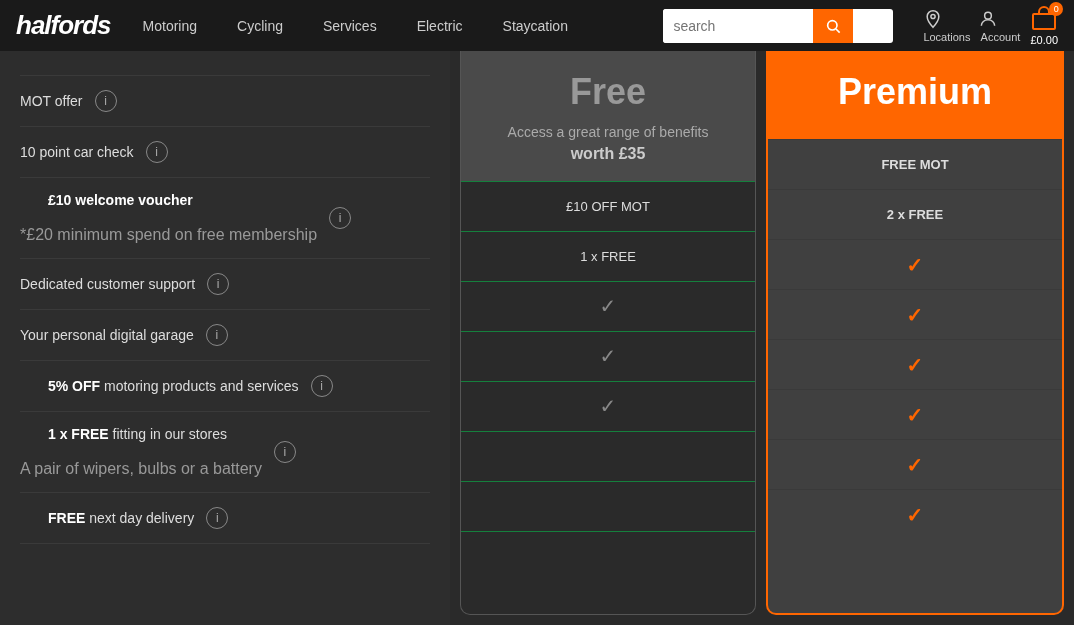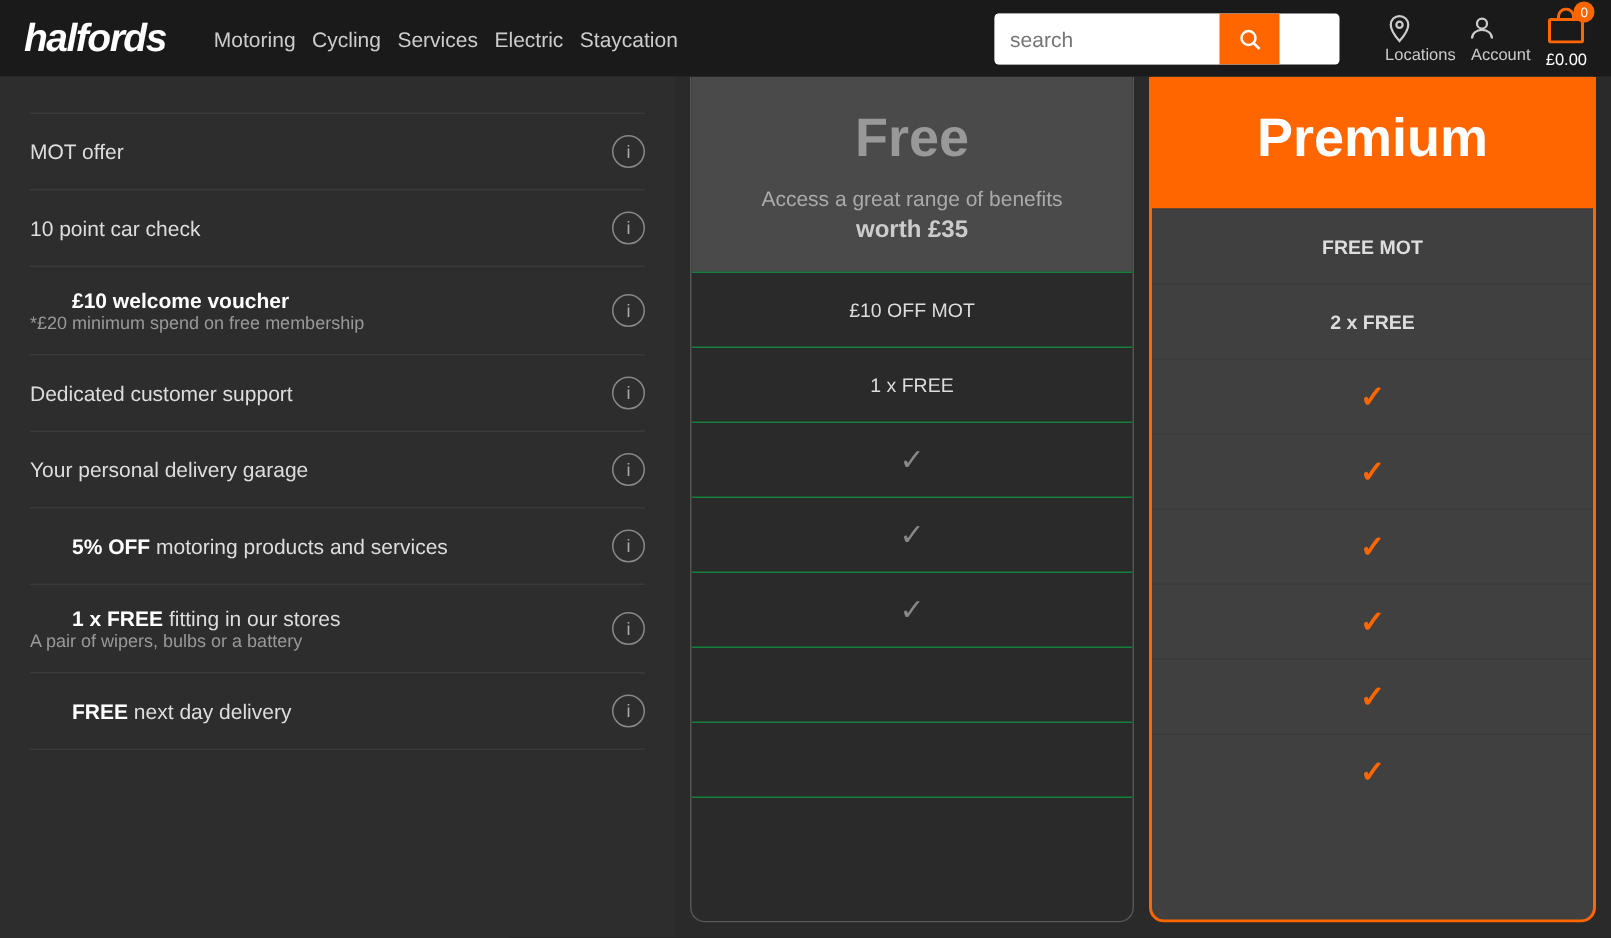--- a/index.html
+++ b/index.html
@@ -25,21 +25,21 @@
       font-size: 26px;
       font-weight: bold;
       color: #ff6600;
       font-style: italic;
       letter-spacing: -1px;
       margin-right: 12px;
     }
     .logo span { color: #fff; }
     nav {
       display: flex;
-      gap: 11px;
+      gap: 40px;
       flex: 1;
     }
     nav a {
       color: #ccc;
       text-decoration: none;
       font-size: 14px;
     }
     .search-bar {
       display: flex;
       align-items: center;
@@ -138,41 +138,41 @@
     .left-col h1 {
       font-size: 36px;
       font-weight: bold;
       color: #fff;
       line-height: 1.15;
       margin-bottom: 24px;
     }
     .benefit-row {
       display: flex;
       align-items: center;
-      justify-content: space-between;
       padding: 14px 0;
       border-top: 1px solid #3a3a3a;
+      gap: 12px;
     }
     .benefit-row:last-child {
       border-bottom: 1px solid #3a3a3a;
     }
     .benefit-label {
       font-size: 14px;
       color: #ddd;
     }
     .benefit-label strong {
       color: #ffffff;
       font-weight: bold;
       margin-left: 28px;
     }
     .benefit-label .sub {
-      font-size: 12px;
+      font-size: 16px;
       color: #999;
       display: block;
-      margin-top: 0;
+      margin-top: 18px;
     }
     .info-icon {
       width: 22px;
       height: 22px;
       border-radius: 50%;
       border: 1.5px solid #888;
       display: flex;
       align-items: center;
       justify-content: center;
       font-size: 12px;
@@ -357,21 +357,21 @@
         <strong>£10 welcome voucher</strong>
         <span class="sub">*£20 minimum spend on free membership</span>
       </span>
       <div class="info-icon">i</div>
     </div>
     <div class="benefit-row">
       <span class="benefit-label">Dedicated customer support</span>
       <div class="info-icon">i</div>
     </div>
     <div class="benefit-row">
-      <span class="benefit-label">Your personal delivery garage</span>
+      <span class="benefit-label">Your personal digital garage</span>
       <div class="info-icon">i</div>
     </div>
     <div class="benefit-row">
       <span class="benefit-label">
         <strong>5% OFF</strong><span> motoring products and services</span>
       </span>
       <div class="info-icon">i</div>
     </div>
     <div class="benefit-row">
       <span class="benefit-label">

